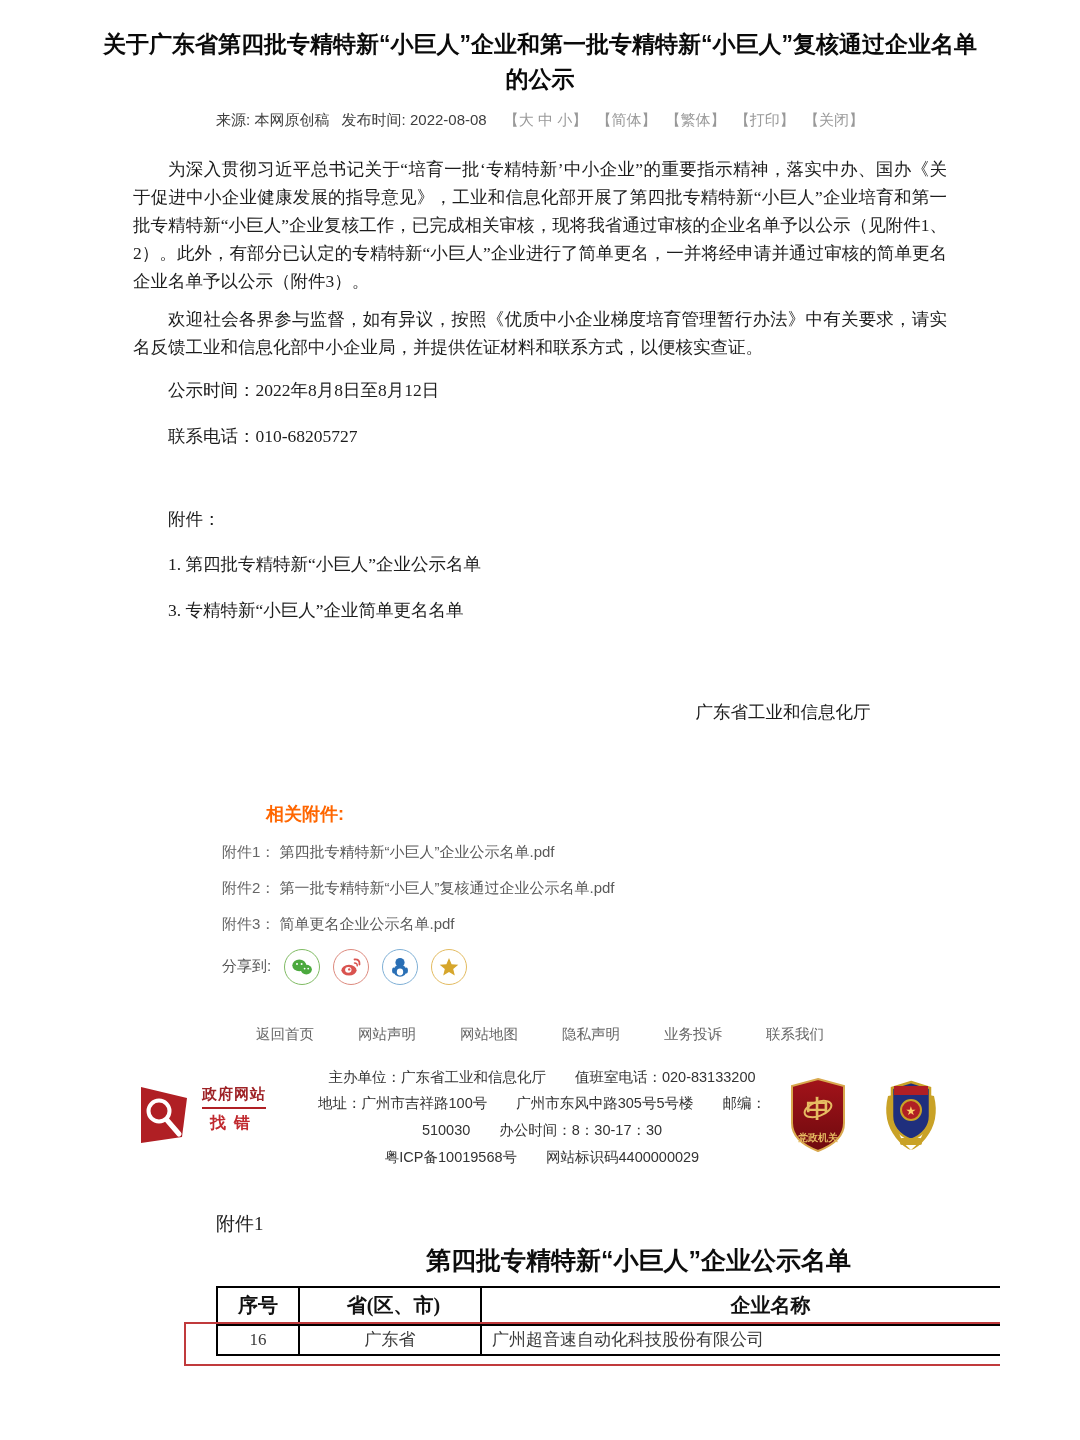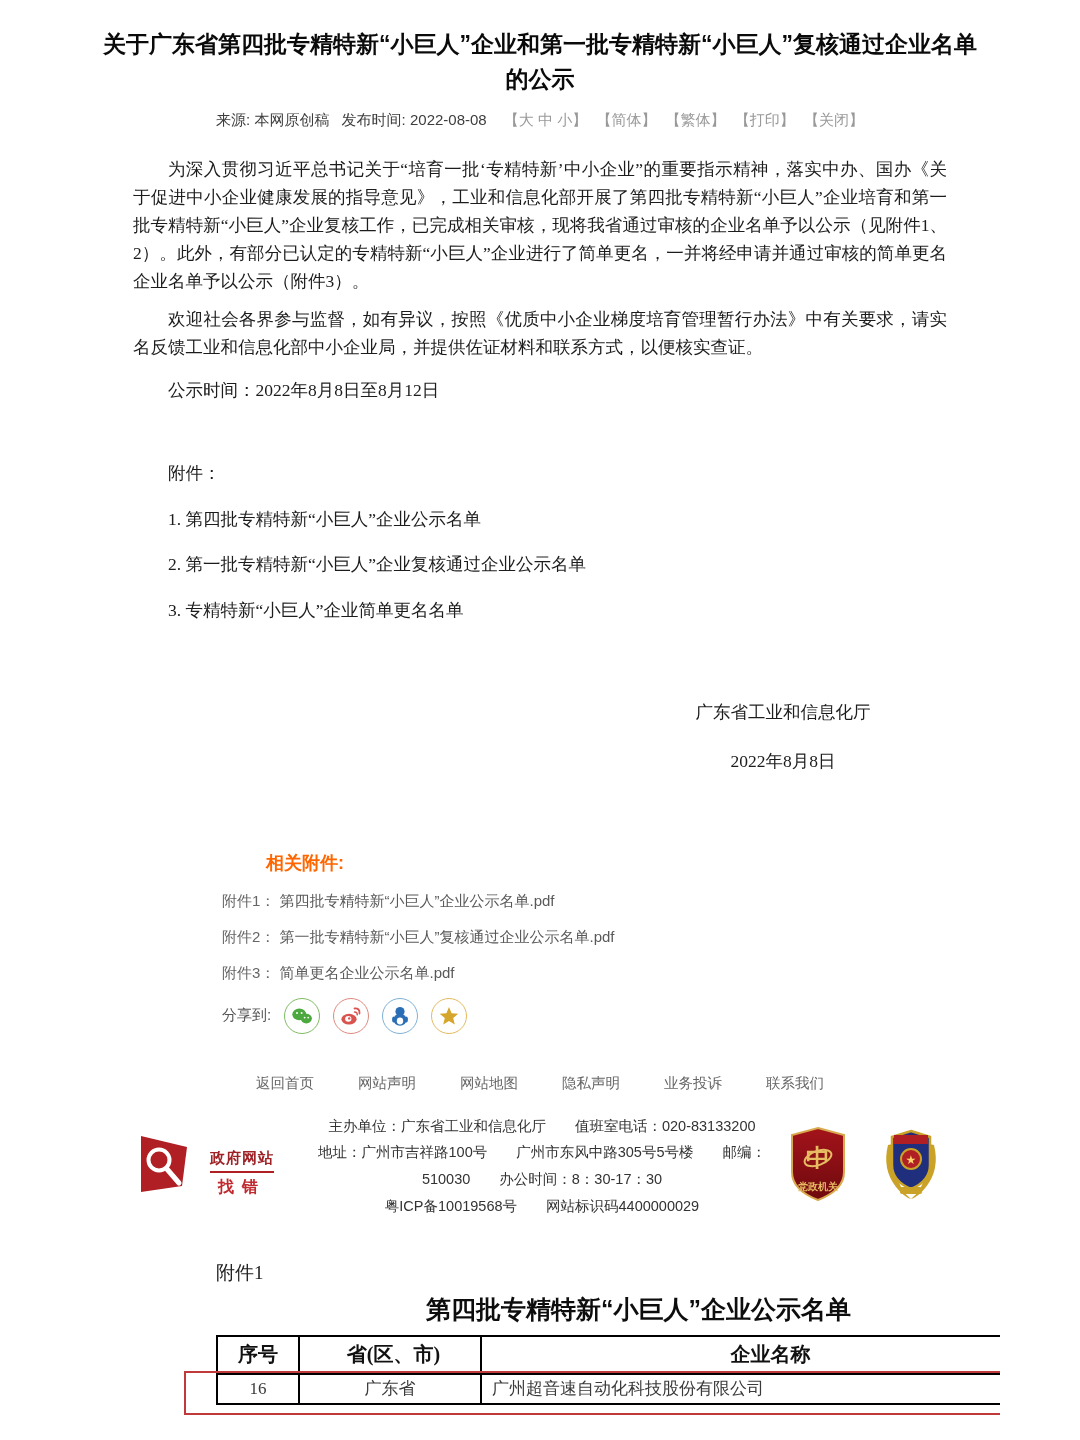--- a/index.html
+++ b/index.html
@@ -42,21 +42,21 @@
   .share-btn svg { display: block; }
   .b-wechat { border: 1.5px solid #7fbb63; }
   .b-weibo  { border: 1.5px solid #dd8a7e; }
   .b-qq     { border: 1.5px solid #7fb0d6; }
   .b-qzone  { border: 1.5px solid #e3bb60; }
   
   .footer { margin-top: 40px; font-family: "Liberation Sans", sans-serif; }
   .footer-nav { text-align: center; font-size: 14.5px; color: #666; }
   .footer-nav a { color: #666; text-decoration: none; margin: 0 20px; cursor: pointer; }
   .footer-main { display: flex; align-items: center; margin-top: 20px; padding: 0 58px; }
-  .error-badge { display: flex; align-items: flex-end; gap: 20px; cursor: pointer; width: 158px; flex: none; }
+  .error-badge { display: flex; align-items: flex-start; gap: 12px; cursor: pointer; width: 158px; flex: none; }
   .eb-t1 { color: #9e2226; font-size: 15px; font-weight: 700; letter-spacing: 1px;
            border-bottom: 2px solid #b01f24; padding-bottom: 3px; }
   .eb-t2 { color: #c0292e; font-size: 16px; font-weight: 700; letter-spacing: 8px;
            margin-top: 4px; text-align: center; }
   .footer-info { flex: 1; text-align: center; font-size: 14.5px; color: #333; line-height: 1.85; }
   .gov-badges { display: flex; gap: 32px; align-items: center; flex: none; }
   .gov-badge { cursor: pointer; }
   
   .attachment-preview { margin: 40px 0 0 136px; width: 845px; }
   .att1-label { font-size: 19px; color: #222; }
@@ -89,27 +89,26 @@
     <span class="ctrl">【简体】</span>
     <span class="ctrl">【繁体】</span>
     <span class="ctrl">【打印】</span>
     <span class="ctrl">【关闭】</span>
   </div>
 
   <div class="article">
     <p class="para">为深入贯彻习近平总书记关于“培育一批‘专精特新’中小企业”的重要指示精神，落实中办、国办《关于促进中小企业健康发展的指导意见》，工业和信息化部开展了第四批专精特新“小巨人”企业培育和第一批专精特新“小巨人”企业复核工作，已完成相关审核，现将我省通过审核的企业名单予以公示（见附件1、2）。此外，有部分已认定的专精特新“小巨人”企业进行了简单更名，一并将经申请并通过审核的简单更名企业名单予以公示（附件3）。</p>
     <p class="para">欢迎社会各界参与监督，如有异议，按照《优质中小企业梯度培育管理暂行办法》中有关要求，请实名反馈工业和信息化部中小企业局，并提供佐证材料和联系方式，以便核实查证。</p>
     <p class="line">公示时间：2022年8月8日至8月12日</p>
+    <p class="line">联系电话：010-68205727</p>
     <p class="line attach-label">附件：</p>
     <p class="line att-item">1. 第四批专精特新“小巨人”企业公示名单</p>
-    <p class="line att-item">2. 第一批专精特新“小巨人”企业复核通过企业公示名单</p>
     <p class="line att-item">3. 专精特新“小巨人”企业简单更名名单</p>
     <div class="signature">
       <div>广东省工业和信息化厅</div>
-      <div class="date">2022年8月8日</div>
     </div>
   </div>
 
   <div class="related">
     <div class="related-heading">相关附件:</div>
     <div class="file-row">
       <span>附件1：</span>
       <a>第四批专精特新“小巨人”企业公示名单.pdf</a>
     </div>
     <div class="file-row">

